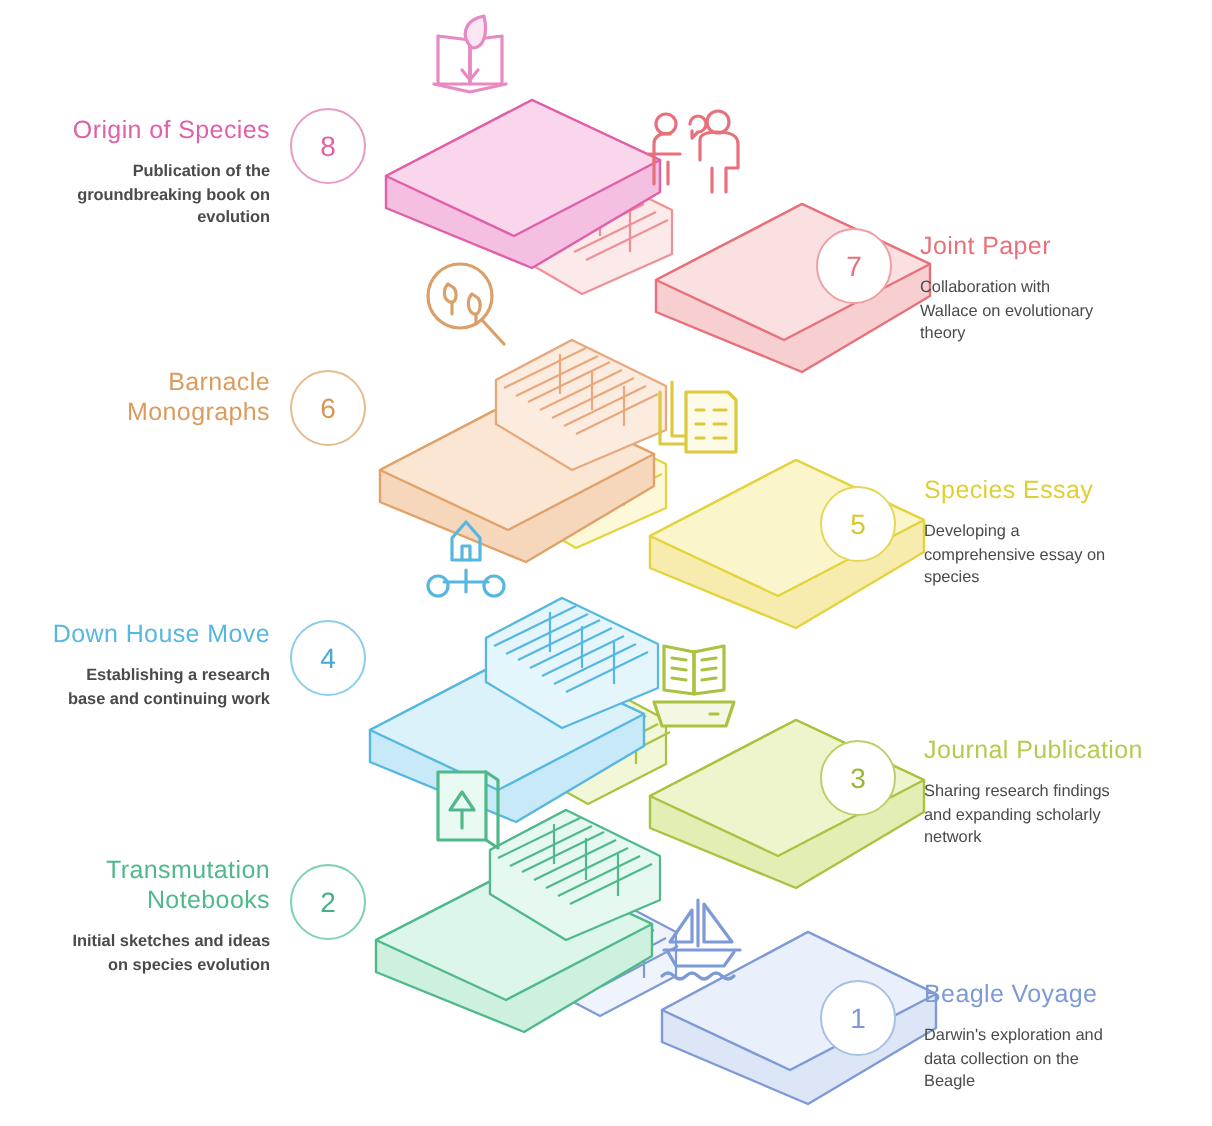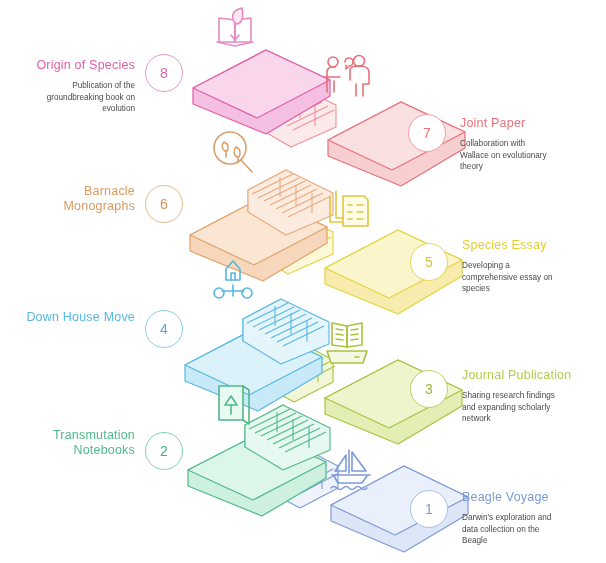--- a/index.html
+++ b/index.html
@@ -24,21 +24,21 @@
     margin:0 0 7px 0;
     white-space:pre-line;
   }
   .step-desc{
     font-size:8.2px;
     line-height:11.5px;
     color:#4a4a4a;
     margin:0;
     white-space:pre-line;
   }
-  .step-desc.narrow{width:132px;}
+  .step-desc.narrow{width:132px;font-weight:bold;}
   .step-text.left .step-desc.narrow{margin-left:28px;}
 
   .badge{
     position:absolute;
     width:38px;height:38px;
     border-radius:50%;
     border:1.3px solid #ccc;
     background:#ffffff;
     display:flex;align-items:center;justify-content:center;
     font-size:14px;
@@ -316,32 +316,36 @@
 
   <div class="step-text right" style="left:462px;top:238px;">
     <p class="step-title" style="color:#e0cf33;">Species Essay</p>
     <p class="step-desc">Developing a
 comprehensive essay on
 species</p>
   </div>
 
   <div class="step-text left" style="left:-25px;top:310px;">
     <p class="step-title" style="color:#56b7e0;">Down House Move</p>
+    <p class="step-desc narrow">Establishing a research
+base and continuing work</p>
   </div>
 
   <div class="step-text right" style="left:462px;top:368px;">
     <p class="step-title" style="color:#b6cb4e;">Journal Publication</p>
     <p class="step-desc">Sharing research findings
 and expanding scholarly
 network</p>
   </div>
 
   <div class="step-text left" style="left:-25px;top:428px;">
     <p class="step-title" style="color:#4fb98a;">Transmutation
 Notebooks</p>
+    <p class="step-desc narrow">Initial sketches and ideas
+on species evolution</p>
   </div>
 
   <div class="step-text right" style="left:462px;top:490px;">
     <p class="step-title" style="color:#7d9ad6;">Beagle Voyage</p>
     <p class="step-desc">Darwin's exploration and
 data collection on the
 Beagle</p>
   </div>
 
 </div>

